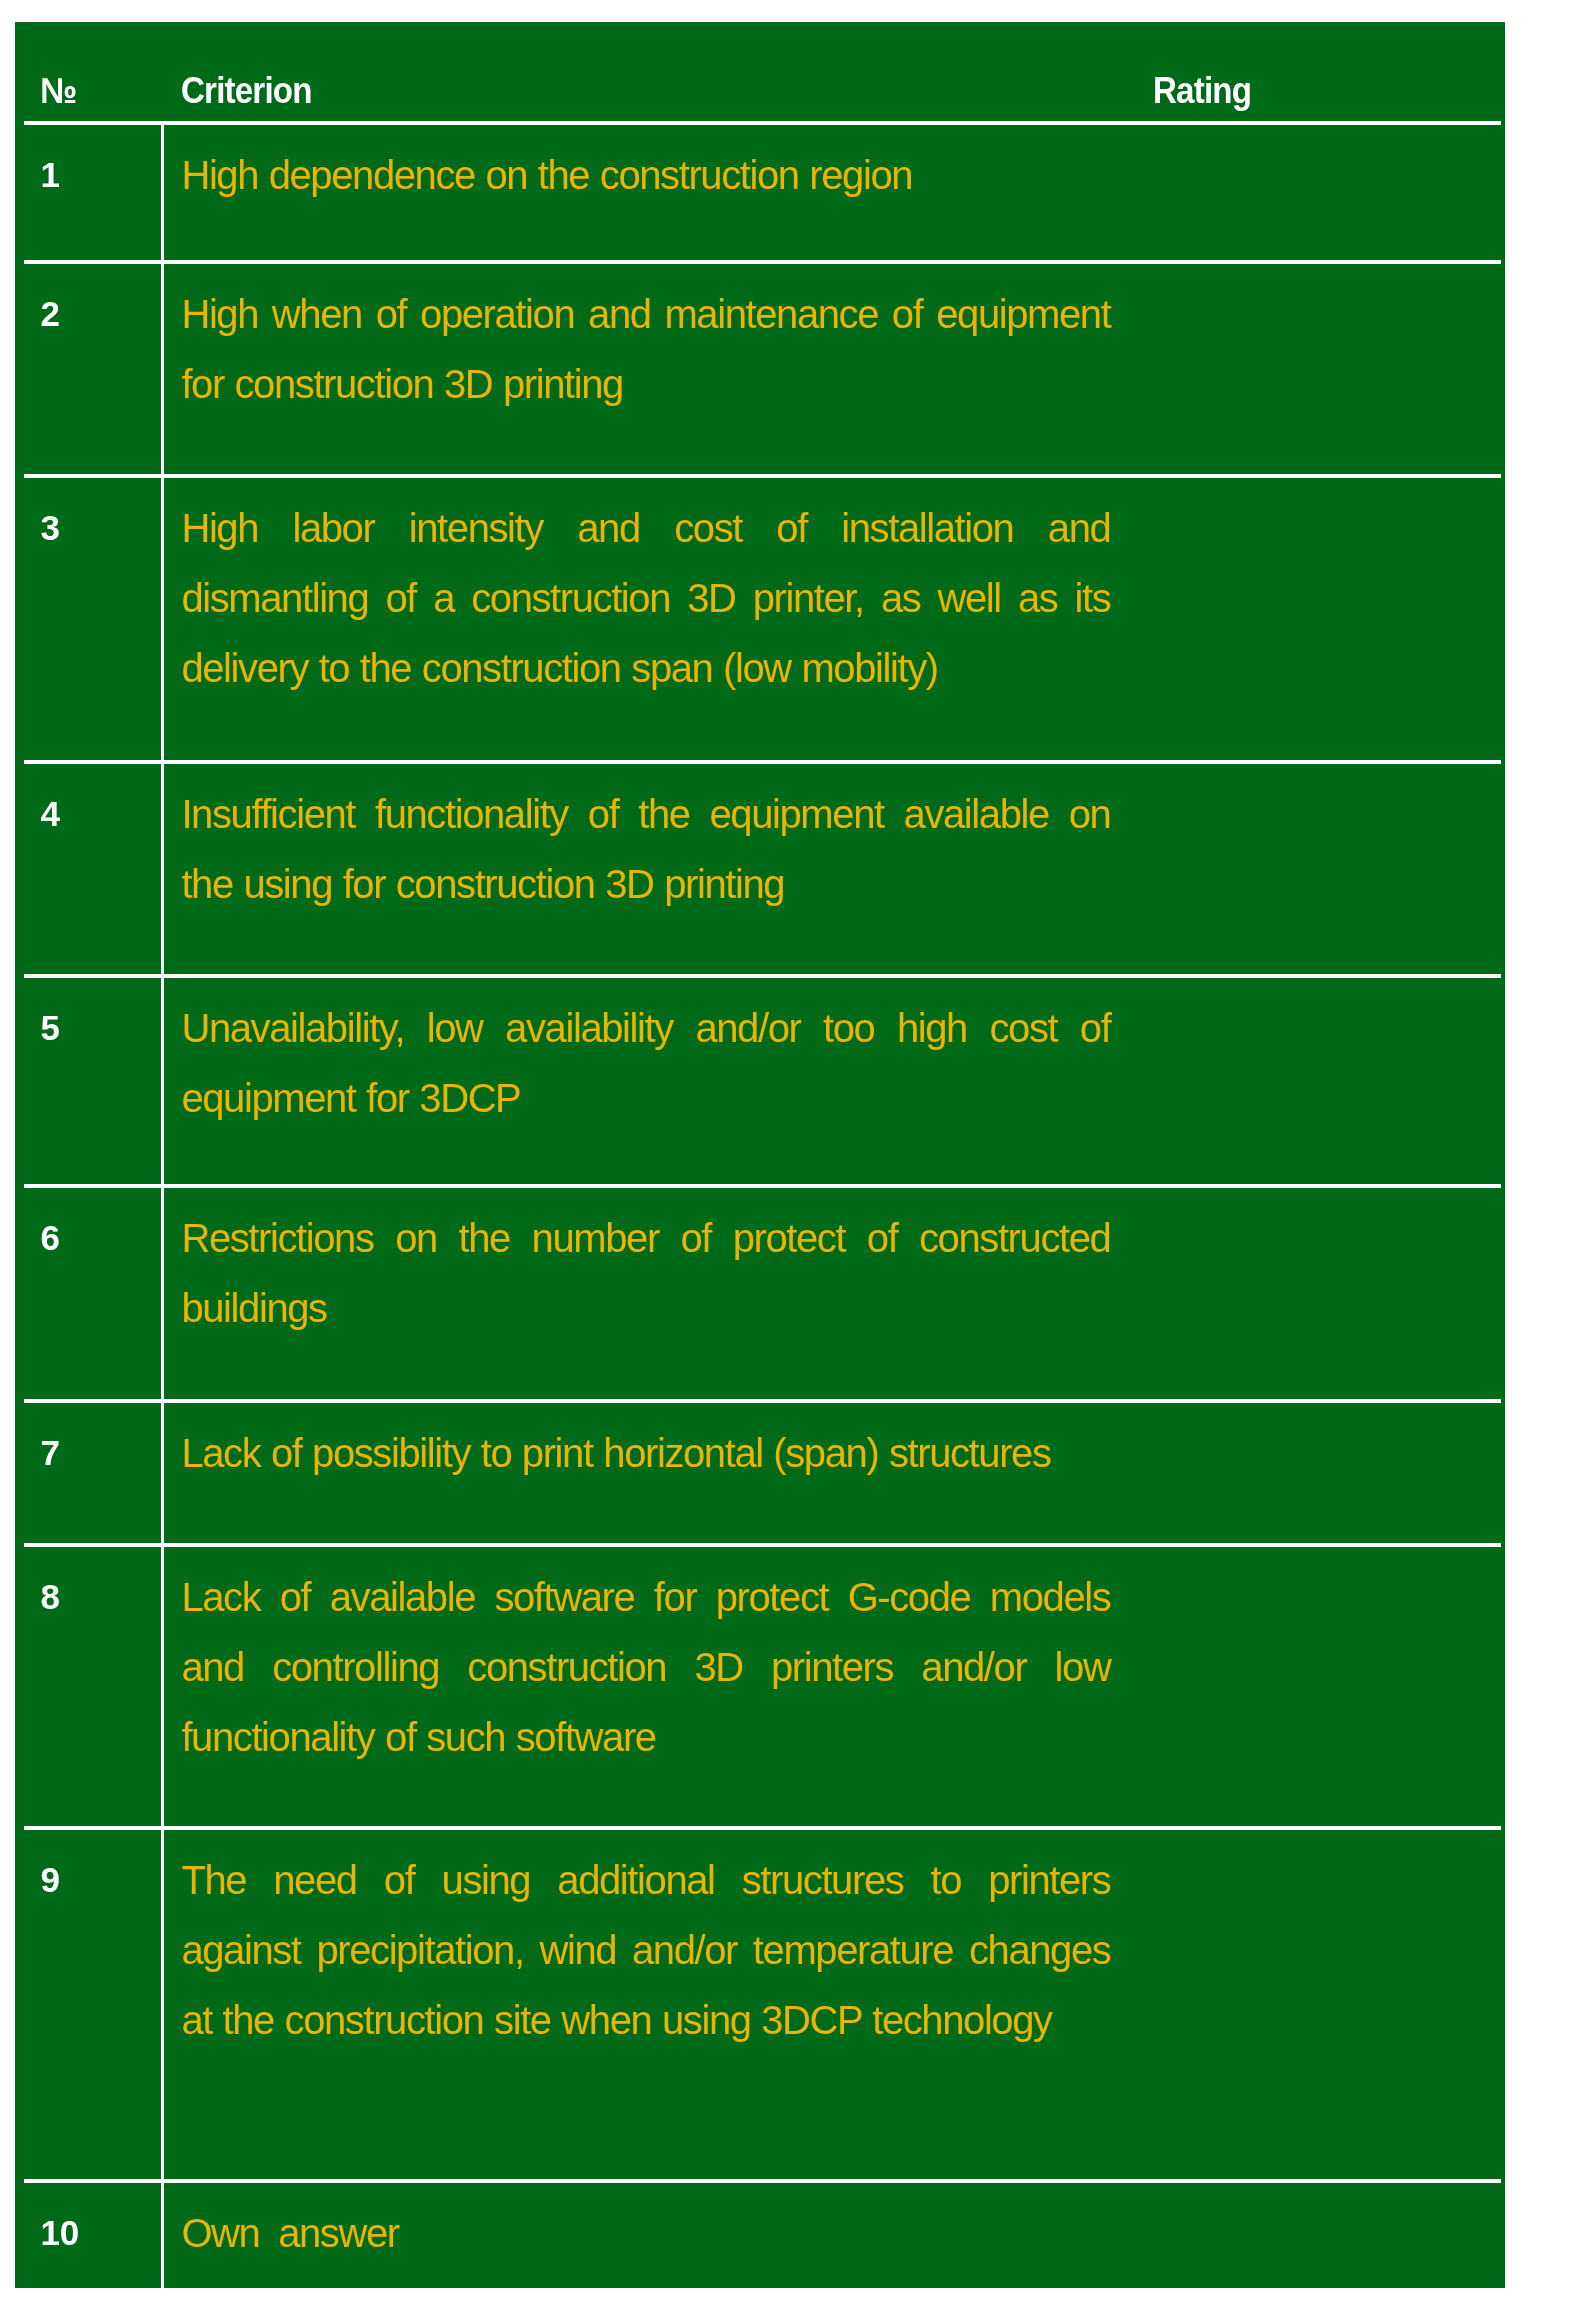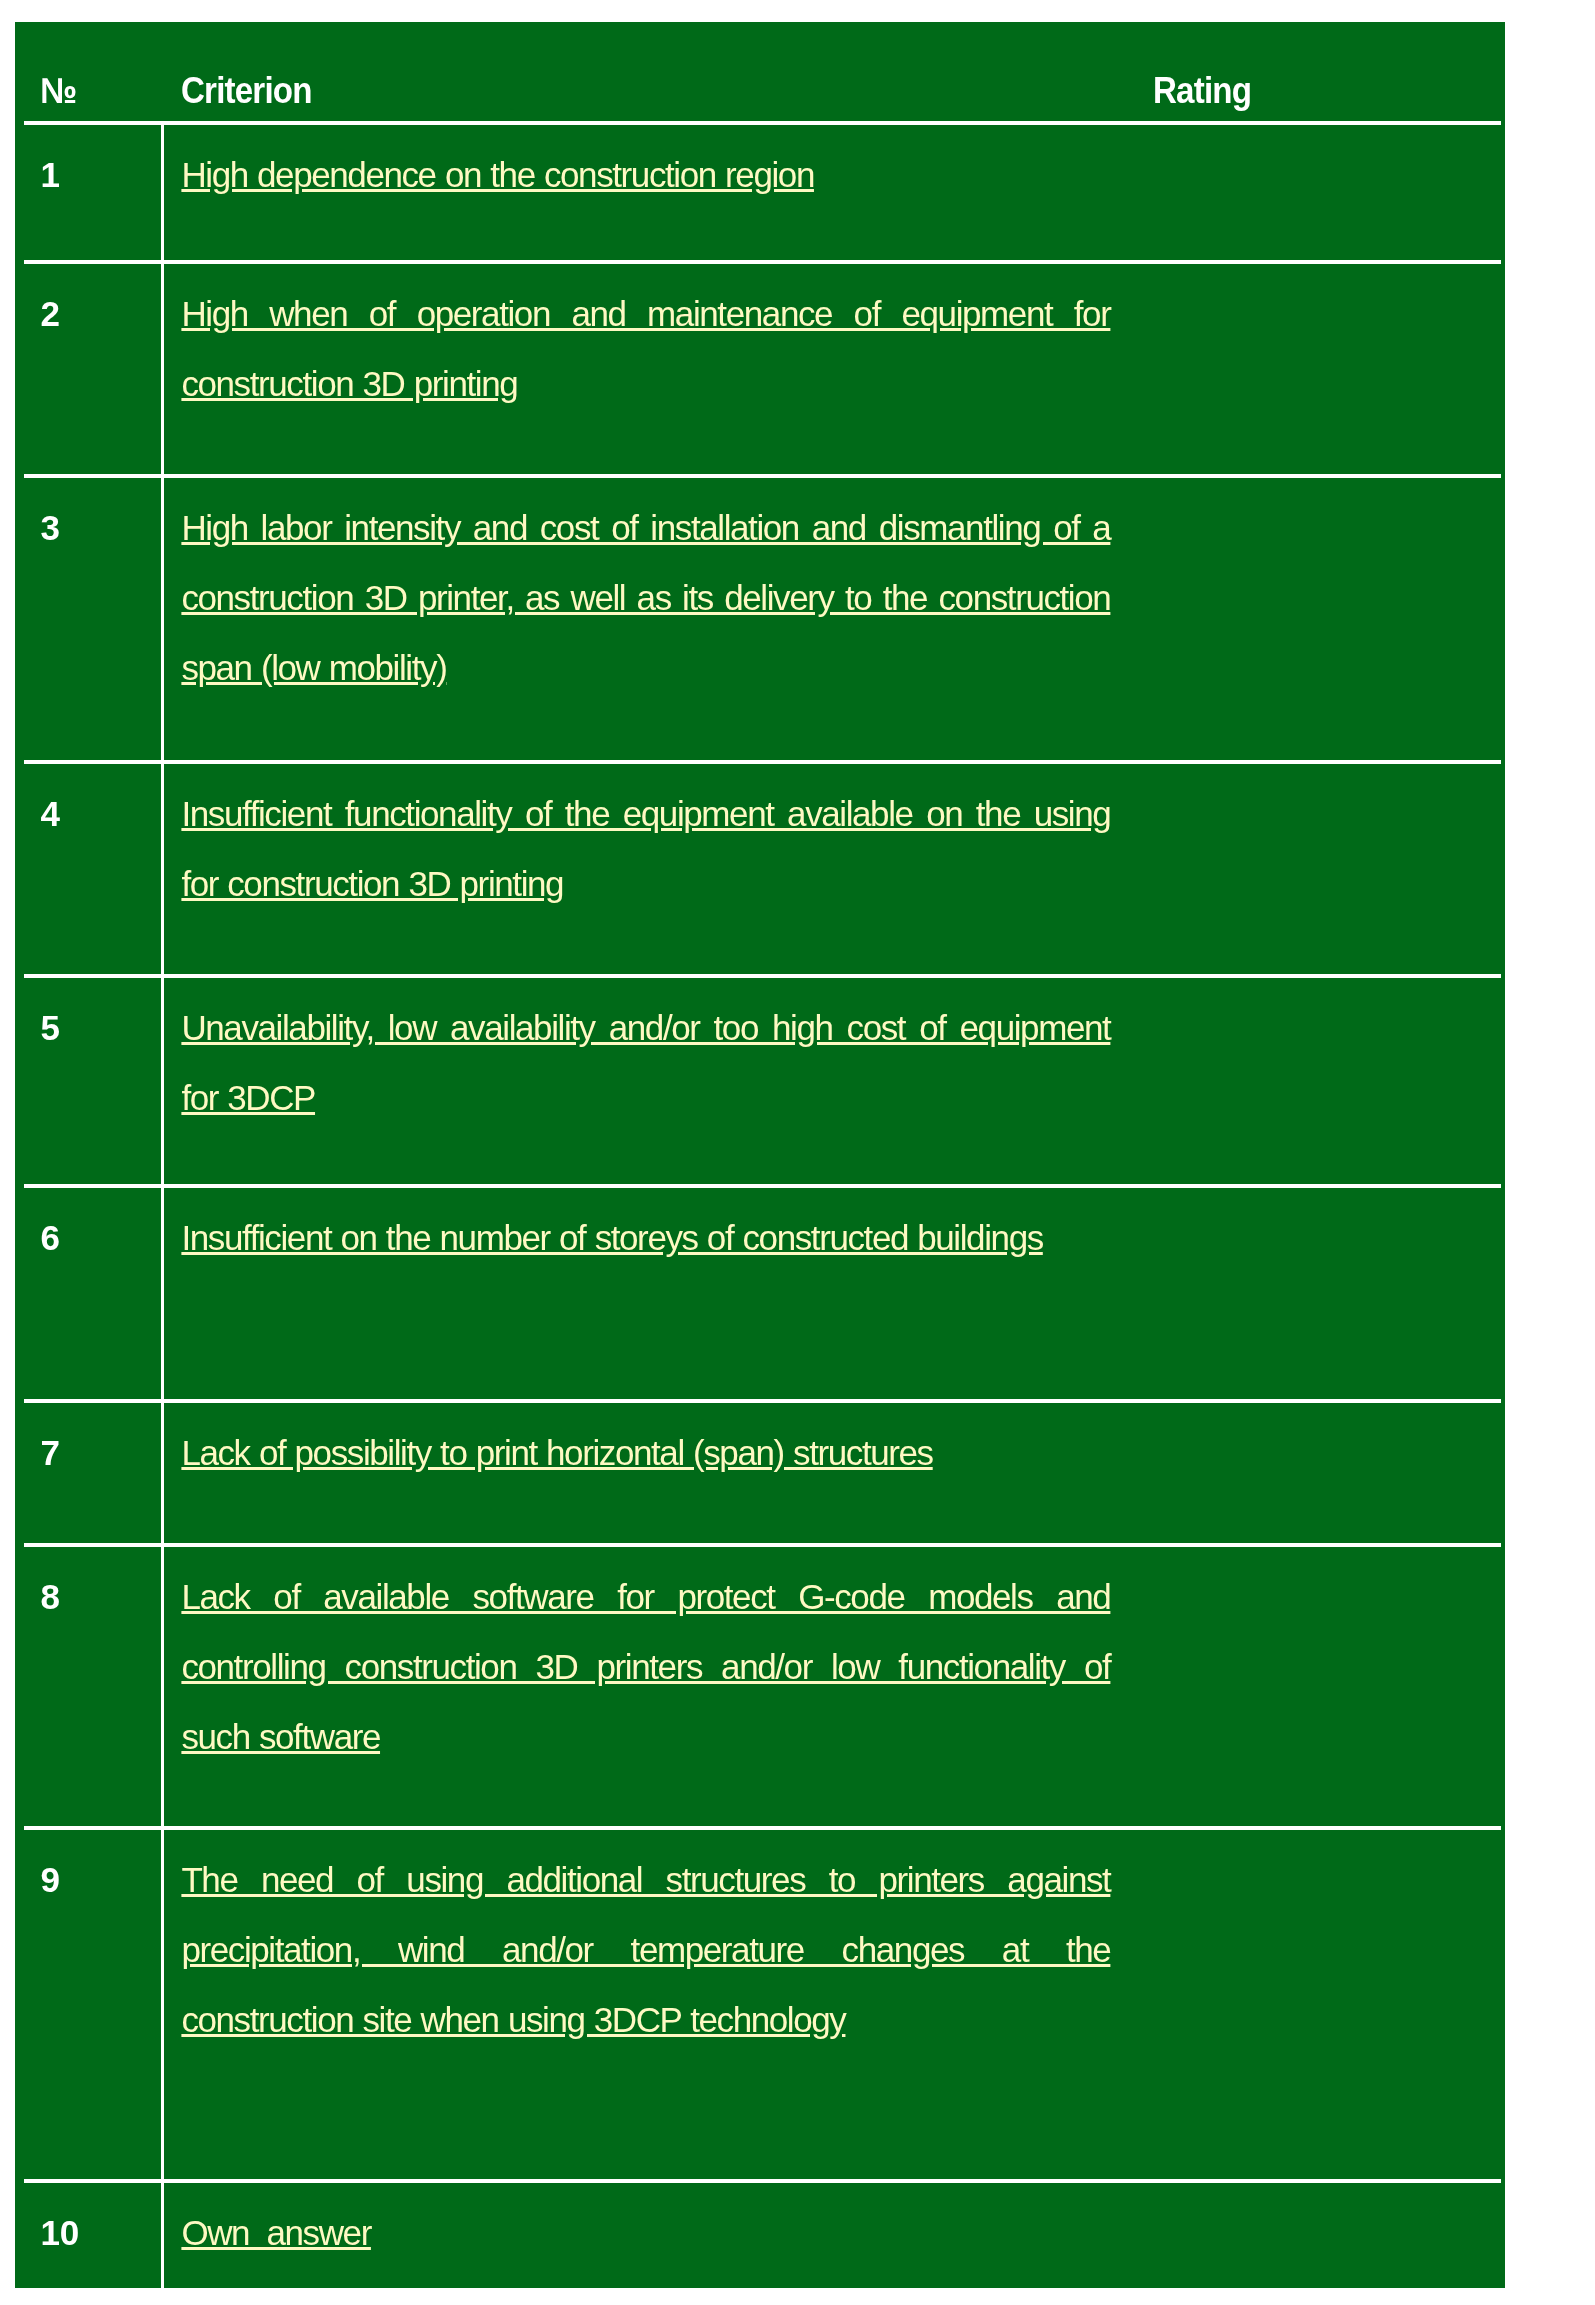--- a/index.html
+++ b/index.html
@@ -6,22 +6,22 @@
   body{width:1596px;height:2306px;position:relative;overflow:hidden;
        font-family:"Liberation Sans", sans-serif;}
   .panel{position:absolute;left:15.4px;top:22px;width:1490px;height:2266px;background:#006a18;}
   .hdr{position:absolute;left:0;top:0;width:100%;height:99px;}
   .hdr span{position:absolute;top:47px;color:#ffffff;font-weight:bold;font-size:36px;letter-spacing:-0.9px;
             line-height:43px;transform:scaleX(0.92);transform-origin:left center;}
   .hline{position:absolute;left:9px;width:1477px;height:3.6px;background:#ffffff;}
   .vline{position:absolute;left:146px;top:101px;width:2.7px;height:2165px;background:#ffffff;}
   .row{position:absolute;left:0;width:100%;}
   .num{position:absolute;left:25px;color:#ffffff;font-weight:bold;font-size:35px;line-height:70px;}
-  .crit{position:absolute;left:166px;width:929px;color:#fef9c3;font-size:35px;line-height:70px;
-        text-align:justify;letter-spacing:-1.4px;word-spacing:0.9px;text-decoration:underline;}
+  .crit{position:absolute;left:166px;width:929px;color:#eab308;font-size:40px;line-height:70px;
+        text-align:justify;letter-spacing:-1.4px;word-spacing:0.9px;}
   .crit.single{text-align:left;}
 </style>
 </head>
 <body>
 
 <div class="panel">
 
   <div class="hdr">
     <span style="left:25px">№</span>
     <span style="left:166px">Criterion</span>
@@ -61,21 +61,21 @@
     <div class="crit">Insufficient functionality of the equipment available on the using for construction 3D printing</div>
   </div>
 
   <div class="row" style="top:971px">
     <div class="num">5</div>
     <div class="crit">Unavailability, low availability and/or too high cost of equipment for 3DCP</div>
   </div>
 
   <div class="row" style="top:1181px">
     <div class="num">6</div>
-    <div class="crit">Insufficient on the number of storeys of constructed buildings</div>
+    <div class="crit">Restrictions on the number of protect of constructed buildings</div>
   </div>
 
   <div class="row" style="top:1396px">
     <div class="num">7</div>
     <div class="crit single">Lack of possibility to print horizontal (span) structures</div>
   </div>
 
   <div class="row" style="top:1540px">
     <div class="num">8</div>
     <div class="crit">Lack of available software for protect G-code models and controlling construction 3D printers and/or low functionality of such software</div>

